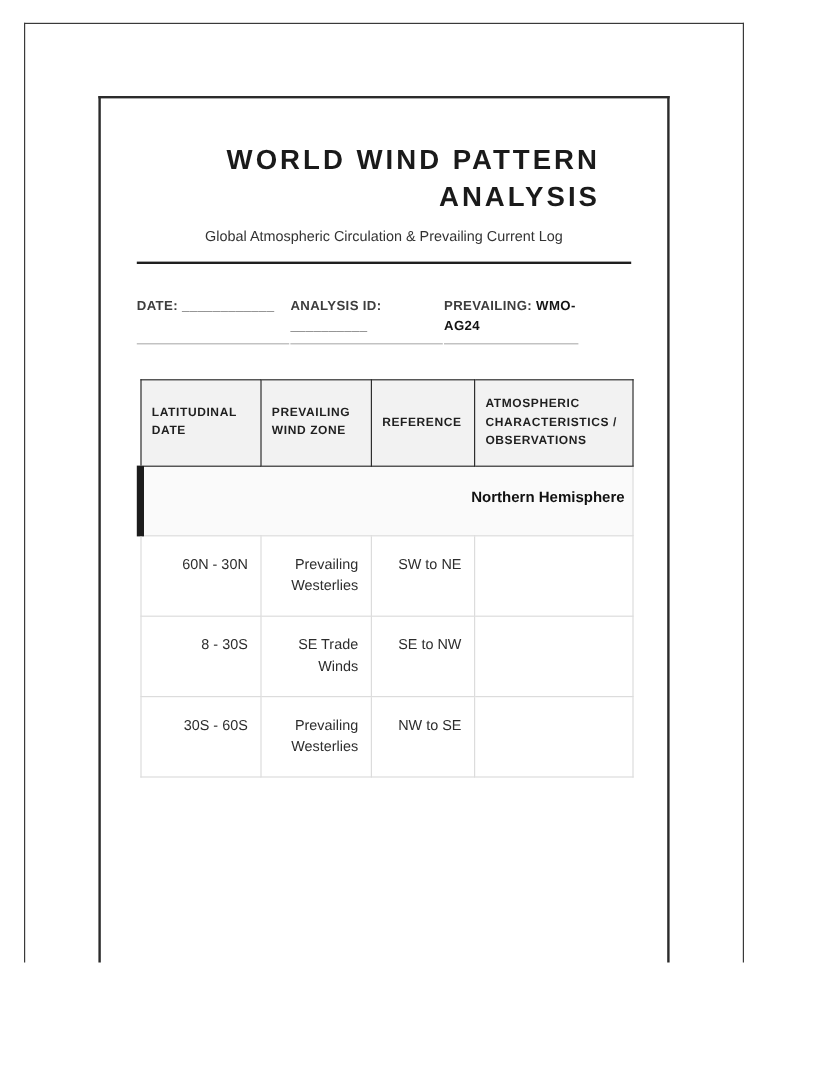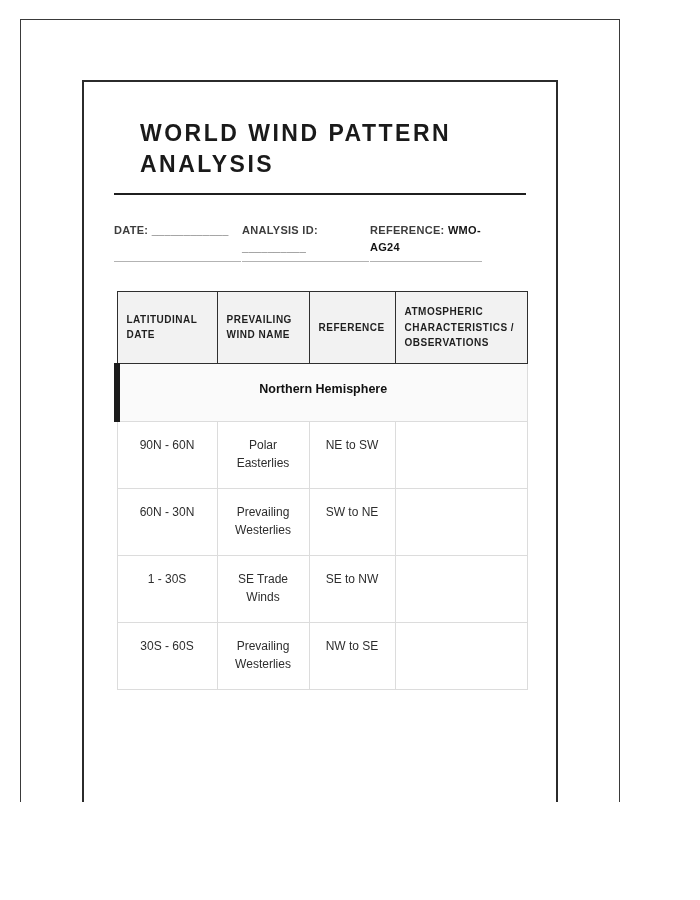--- a/index.html
+++ b/index.html
@@ -25,21 +25,21 @@
   }
   .doc {
     position: absolute; left: 82px; top: 80px;
     width: 476px; height: 1100px;
     border: 2px solid #2b2b2b; border-bottom: none;
     background: #ffffff;
     padding: 36px 30px 0 30px;
   }
   .doc-title {
     font-size: 23px; font-weight: bold; color: #1a1a1a;
-    letter-spacing: 2.5px; text-align: left;
+    letter-spacing: 2.5px; text-align: right;
     line-height: 31px; max-width: 360px; margin: 0 auto;
   }
   .doc-subtitle {
     margin-top: 10px; text-align: center;
     font-size: 12px; color: #333333; line-height: 15px;
   }
   .divider {
     margin-top: 13px; height: 0;
     border-top: 2px solid #1f1f1f;
   }
@@ -69,91 +69,86 @@
     border: 1px solid #2f2f2f;
     background: #f2f2f2;
     font-size: 10px; font-weight: bold; color: #1f1f1f;
     letter-spacing: 0.5px; line-height: 15.5px;
     text-align: left; vertical-align: middle;
     padding: 12px 9px;
   }
   .wind-table td {
     border: 1px solid #dcdcdc;
     font-size: 12px; color: #2d2d2d; line-height: 18px;
-    vertical-align: top; text-align: center;
+    vertical-align: top; text-align: right;
     padding: 14px 10px 16px 10px;
     background: #ffffff;
   }
   .wind-table td.section-cell {
     background: #fafafa;
     border-left: 6px solid #1c1c1c;
     font-size: 12.5px; font-weight: bold; color: #111111;
     padding: 16px 6px 22px 6px;
     line-height: 19px;
   }
 </style>
 </head>
 <body>
 
 <div class="viewport">
   <div class="capture">
     <div class="outer-frame"></div>
     <div class="doc">
 
       <h1 class="doc-title">WORLD WIND PATTERN ANALYSIS</h1>
+      <div class="doc-subtitle">Global Atmospheric Circulation &amp; Prevailing Current Log</div>
       <div class="divider"></div>
 
       <div class="meta-row">
         <div class="meta-col">
           <span class="meta-label">DATE:</span> 
           <span class="meta-blank">____________</span>
         </div>
         <div class="meta-col">
           <span class="meta-label">ANALYSIS ID:</span> 
           <span class="meta-blank">__________</span>
         </div>
         <div class="meta-col ref">
-          <span class="meta-label">REFERENCE:</span> 
+          <span class="meta-label">PREVAILING:</span> 
           <span class="meta-value">WMO-AG24</span>
         </div>
       </div>
 
       <table class="wind-table">
         <colgroup>
             <col class="c1">
             <col class="c2">
             <col class="c3">
             <col class="c4">
           </colgroup>
         <thead>
           <tr>
             <th>LATITUDINAL DATE</th>
-            <th>PREVAILING WIND NAME</th>
+            <th>PREVAILING WIND ZONE</th>
             <th>REFERENCE</th>
             <th>ATMOSPHERIC CHARACTERISTICS / OBSERVATIONS</th>
           </tr>
         </thead>
         <tbody>
           <tr>
             <td class="section-cell" colspan="4">Northern Hemisphere</td>
           </tr>
           <tr>
-            <td>90N - 60N</td>
-            <td>Polar Easterlies</td>
-            <td>NE to SW</td>
-            <td></td>
-          </tr>
-          <tr>
             <td>60N - 30N</td>
             <td>Prevailing Westerlies</td>
             <td>SW to NE</td>
             <td></td>
           </tr>
           <tr>
-            <td>1 - 30S</td>
+            <td>8 - 30S</td>
             <td>SE Trade Winds</td>
             <td>SE to NW</td>
             <td></td>
           </tr>
           <tr>
             <td>30S - 60S</td>
             <td>Prevailing Westerlies</td>
             <td>NW to SE</td>
             <td></td>
           </tr>

